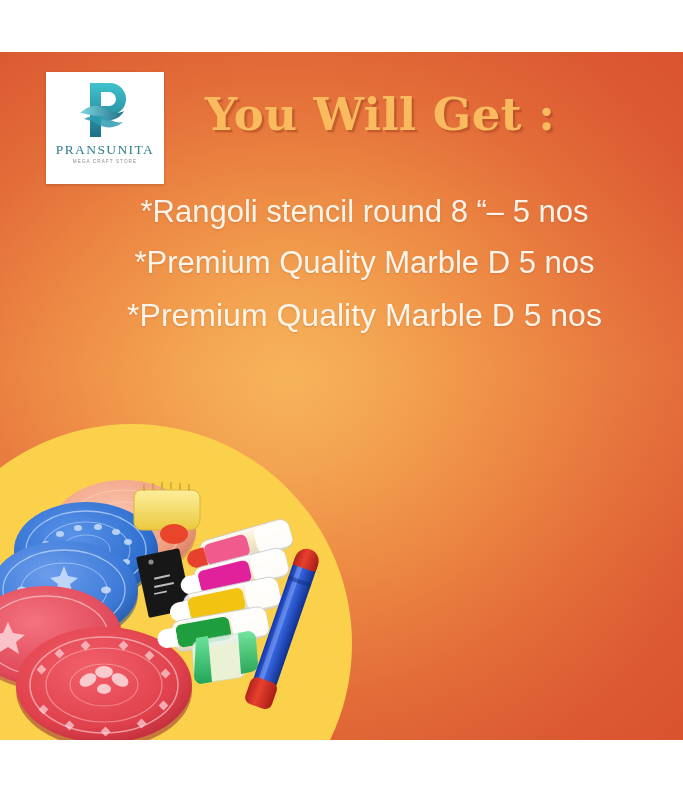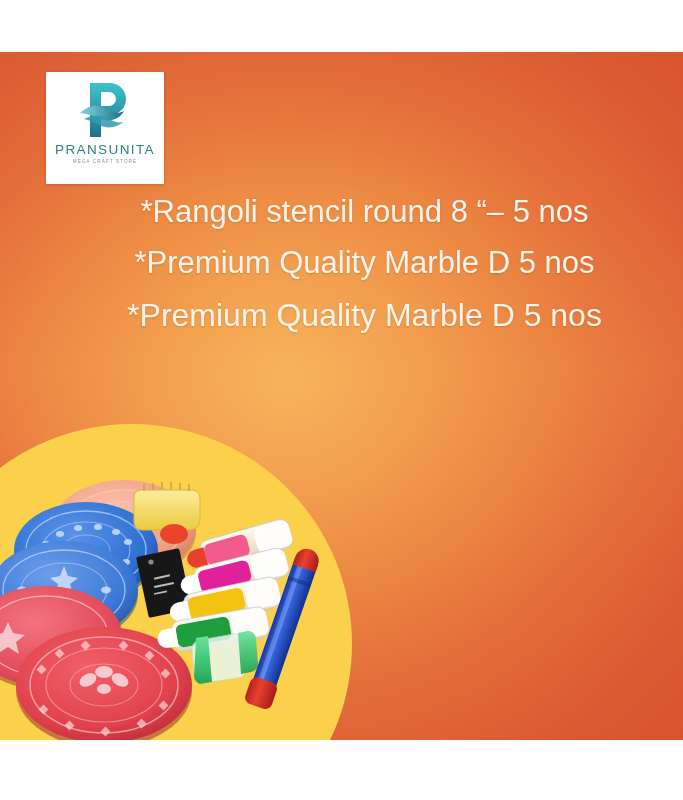--- a/index.html
+++ b/index.html
@@ -79,21 +79,21 @@
     justify-content: flex-start;
     padding-top: 7px;
     box-sizing: border-box;
   }
   .logo-mark {
     width: 66px;
     height: 62px;
     display: block;
   }
   .logo-word {
-    font-family: Liberation Sans, sans-serif;
+    font-family: Liberation Serif, serif;
     font-size: 13.5px;
     letter-spacing: 1.4px;
     color: #2E7E8C;
     font-weight: 400;
     margin-top: 2px;
     line-height: 1;
   }
   .logo-tag {
     font-family: "Liberation Sans", sans-serif;
     font-size: 4.6px;
@@ -191,20 +191,21 @@
 
         <path d="M18 4 h20 a16 16 0 0 1 0 32 h-9 v22 h-11 z M29 13 v14 h8 a7 7 0 0 0 0 -14 z" fill="url(#pgrad)"></path>
 
         <path d="M8 34 c10 -9 20 -9 28 -3 c5 3 11 4 16 1 c-5 9 -16 12 -25 7 c-6 -3 -13 -4 -19 -5 z" fill="url(#wgrad)"></path>
         <path d="M12 40 c9 -5 19 -4 27 1 c4 2 8 3 12 2 c-6 6 -16 7 -24 3 c-5 -3 -10 -5 -15 -6 z" fill="#2E9BB0" opacity="0.85"></path>
       </svg>
       <div class="logo-word">PRANSUNITA</div>
       <div class="logo-tag">MEGA CRAFT STORE</div>
     </div>
 
+    <div class="headline">You Will Get :</div>
 
     <div class="bullets">
       <div class="bullet bullet-1">*Rangoli stencil round 8 “– 5 nos</div>
       <div class="bullet bullet-2">*Premium Quality Marble D 5 nos</div>
       <div class="bullet bullet-3">*Premium Quality Marble D 5 nos</div>
     </div>
 
 
     <div class="product">
       <svg viewBox="0 0 350 320">

